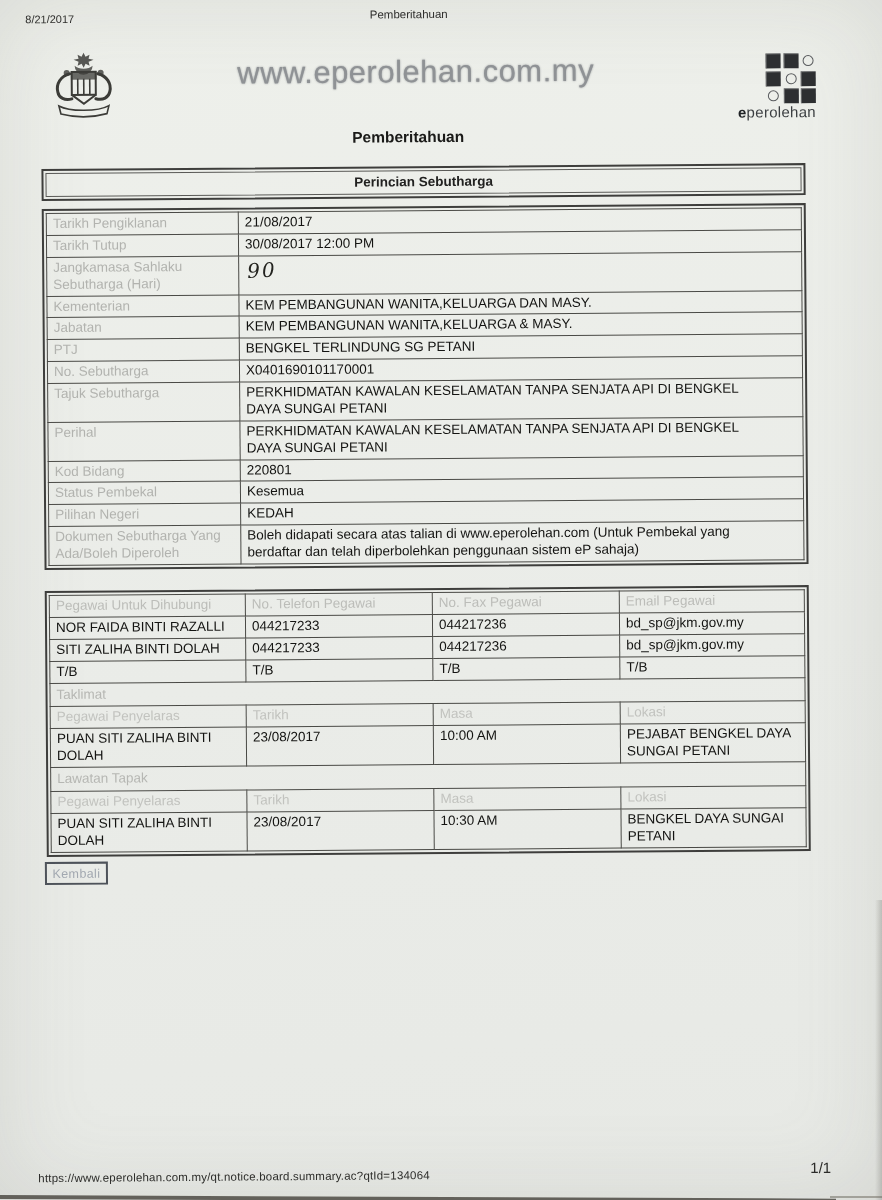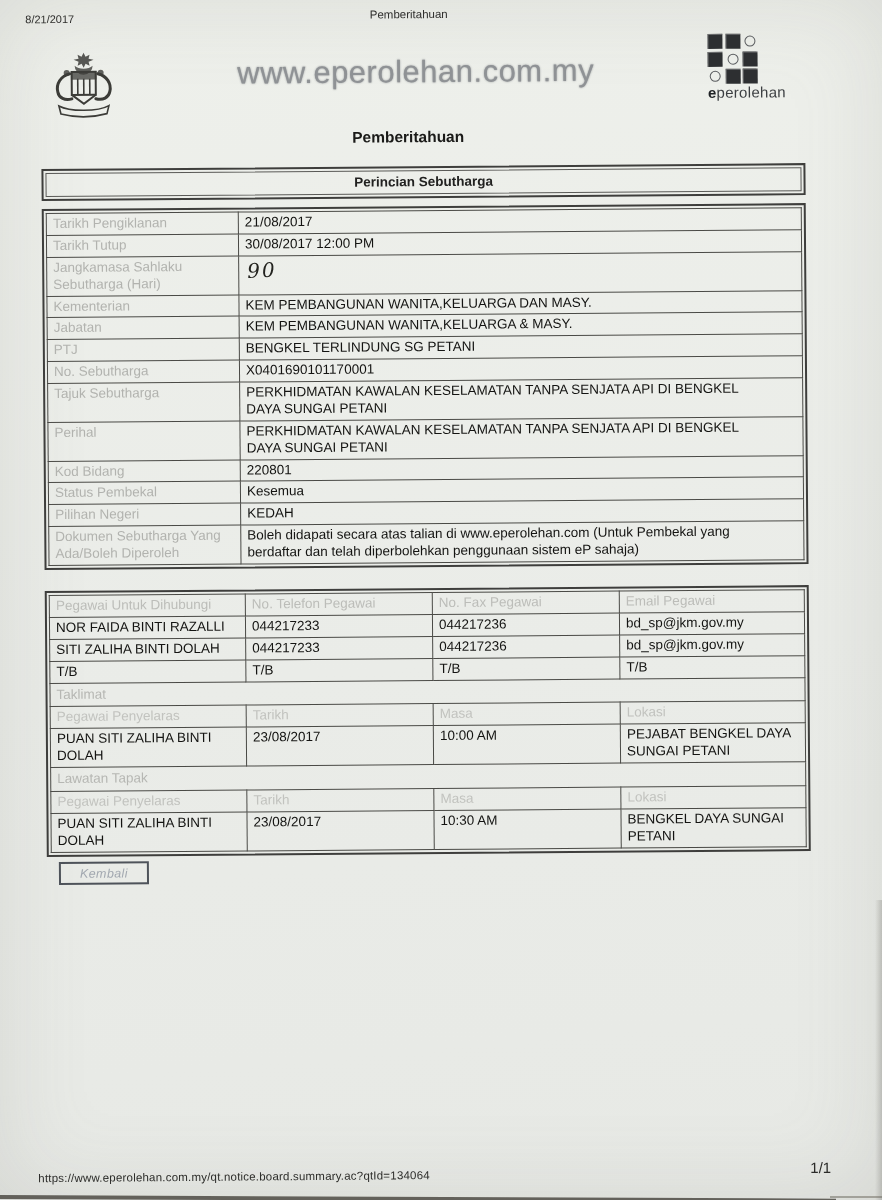--- a/index.html
+++ b/index.html
@@ -19,21 +19,21 @@
   .print-url   { position:absolute; left:34px; top:1169px; font-size:11.5px; color:#2c2c2a; letter-spacing:.2px; }
   .print-page  { position:absolute; left:806px; top:1162px; font-size:15px; color:#2c2c2a; }
 
   
   .coat { position:absolute; left:50px; top:47px; width:76px; height:82px; }
   .masthead-url {
     position:absolute; left:228px; top:54px; width:384px; text-align:center;
     font-size:31px; color:#8f9295; letter-spacing:.5px;
     text-shadow:0 0 2px rgba(140,143,146,.95);
   }
-  .brand { position:absolute; left:712px; top:36px; width:108px; text-align:left; }
+  .brand { position:absolute; left:712px; top:56px; width:108px; text-align:right; }
   .brand-grid { display:inline-grid; grid-template-columns:repeat(3,15px); grid-auto-rows:15px; gap:2.5px; }
   .cell { background:#2d2f31; box-shadow: inset 1px 1px 0 rgba(235,235,235,.35); }
   .cell.ring { background:transparent; box-shadow:none; position:relative; }
   .cell.ring::after { content:""; position:absolute; inset:2px; border:1.6px solid #595b5e; border-radius:50%; }
   .brand-name { margin-top:3px; font-size:15px; color:#3b3e41; letter-spacing:.3px; }
   .brand-name b { color:#1f2225; }
 
   
   .page-title { position:absolute; left:0; right:58px; top:128px; text-align:center; font-size:15.5px; font-weight:bold; color:#1a1a18; }
   .section-box { position:absolute; left:45px; top:166px; width:764px; border:2px solid #3e3e3c; padding:2px; }
@@ -51,23 +51,23 @@
   .handwritten {
     font-family:"DejaVu Serif", serif; font-style:italic; font-size:20px; color:#23231f;
     display:inline-block; transform:rotate(-2deg); letter-spacing:2px; padding-left:2px;
   }
   .hdr td    { color:#bcbdb9; }
   .sec td    { color:#b6b7b3; padding:3px 6px; }
   .subhdr td { color:#c2c3bf; }
 
   
   .back-btn {
-    position:absolute; left:57px; top:859px; width:90px; height:23px;
+    position:absolute; left:43px; top:859px; width:63px; height:23px;
     border:2px solid #4e535a; background:transparent; color:#a2a8b0;
-    font-size:12.5px; font-family:"Liberation Sans",sans-serif; font-style:italic; letter-spacing:.4px;
+    font-size:12.5px; font-family:"Liberation Sans",sans-serif; letter-spacing:.4px;
   }
 
   
   .edge-bottom  { position:absolute; left:-6px; bottom:1px; width:842px; height:4px; background:#55534d; transform:rotate(0.25deg); transform-origin:left center; opacity:.9; }
   .edge-bottom2 { position:absolute; left:830px; bottom:2px; width:52px; height:2px; background:#94928a; opacity:.8; }
   .edge-right   { position:absolute; right:0; bottom:0; width:7px; height:300px; background:linear-gradient(to left, rgba(100,98,92,.28), rgba(0,0,0,0)); }
 </style>
 </head>
 <body>
 

